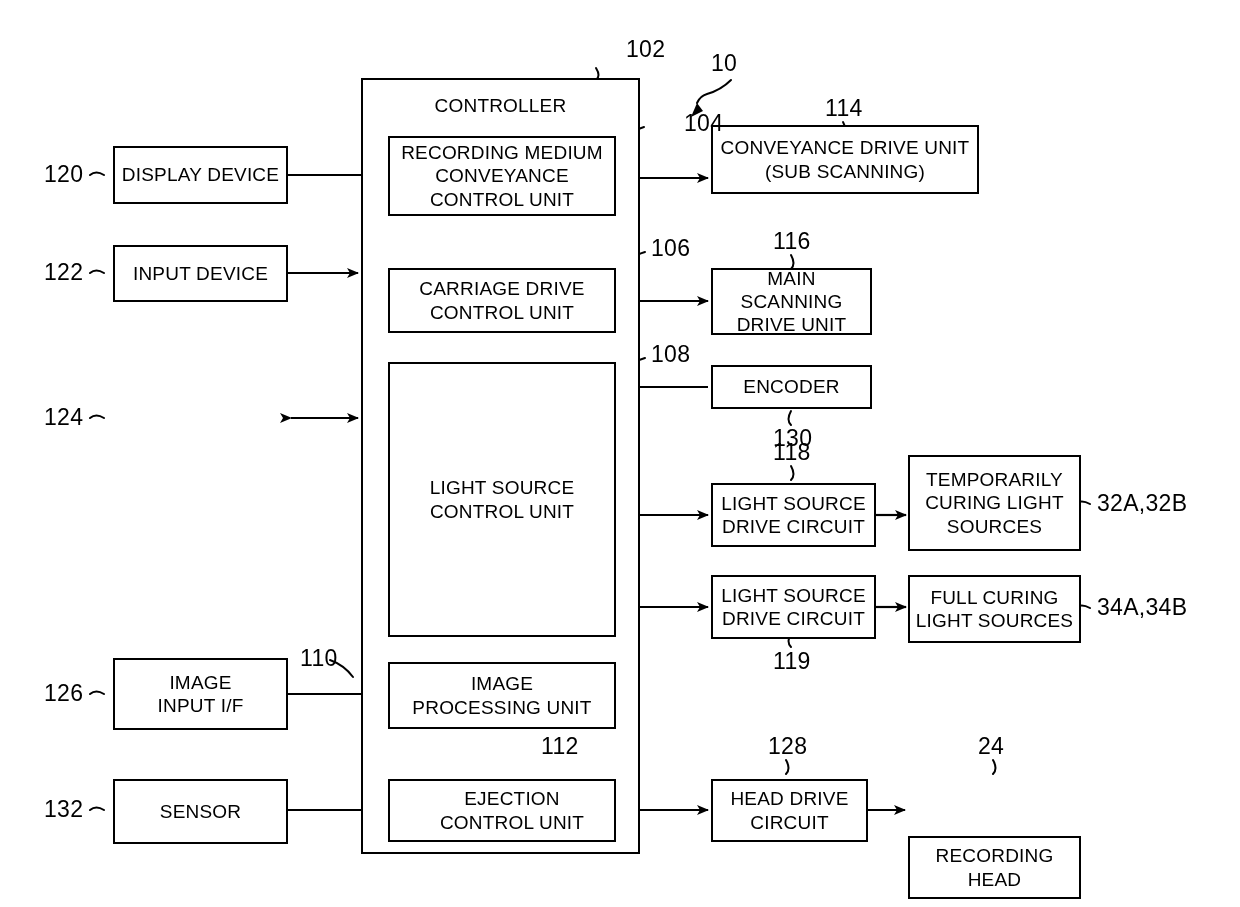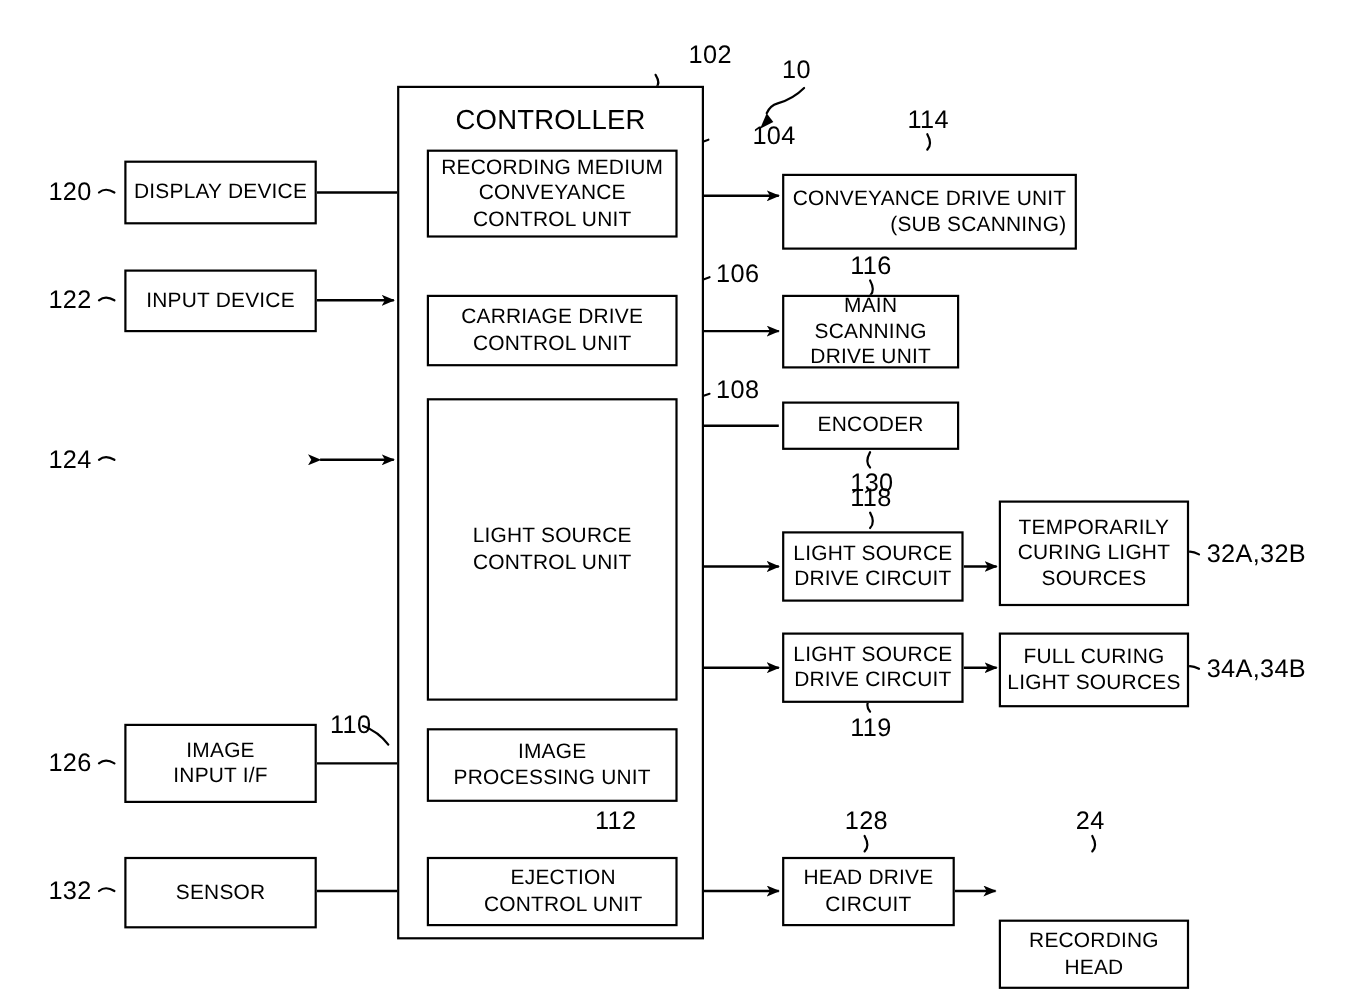--- a/index.html
+++ b/index.html
@@ -38,21 +38,21 @@
     padding: 2px 4px;
   }
   .box.outer {
     display: block;
   }
   .controller-title {
     position: absolute;
     left: 0; right: 0;
     top: 14px;
     text-align: center;
-    font-size: 25px;
+    font-size: 19px;
     color: #000;
     letter-spacing: 0.2px;
   }
   .ref {
     position: absolute;
     font-size: 23px;
     color: #000;
     white-space: nowrap;
     letter-spacing: 0.3px;
   }
@@ -154,21 +154,21 @@
   <div class="box" style="left:113px; top:146px; width:175px; height:58px;">DISPLAY DEVICE</div>
 
   <div class="box" style="left:113px; top:245px; width:175px; height:57px;">INPUT DEVICE</div>
 
 
   <div class="box" style="left:113px; top:658px; width:175px; height:72px;">IMAGE
 INPUT I/F</div>
 
   <div class="box" style="left:113px; top:779px; width:175px; height:65px;">SENSOR</div>
 
-  <div class="box" style="left:711px; top:158px; width:268px; height:69px;text-align:right;">CONVEYANCE DRIVE UNIT
+  <div class="box" style="left:711px; top:125px; width:268px; height:69px;">CONVEYANCE DRIVE UNIT
 (SUB SCANNING)</div>
 
   <div class="box" style="left:711px; top:268px; width:161px; height:67px;">MAIN SCANNING
 DRIVE UNIT</div>
 
   <div class="box" style="left:711px; top:365px; width:161px; height:44px;">ENCODER</div>
 
   <div class="box" style="left:711px; top:483px; width:165px; height:64px;">LIGHT SOURCE
 DRIVE CIRCUIT</div>
 

